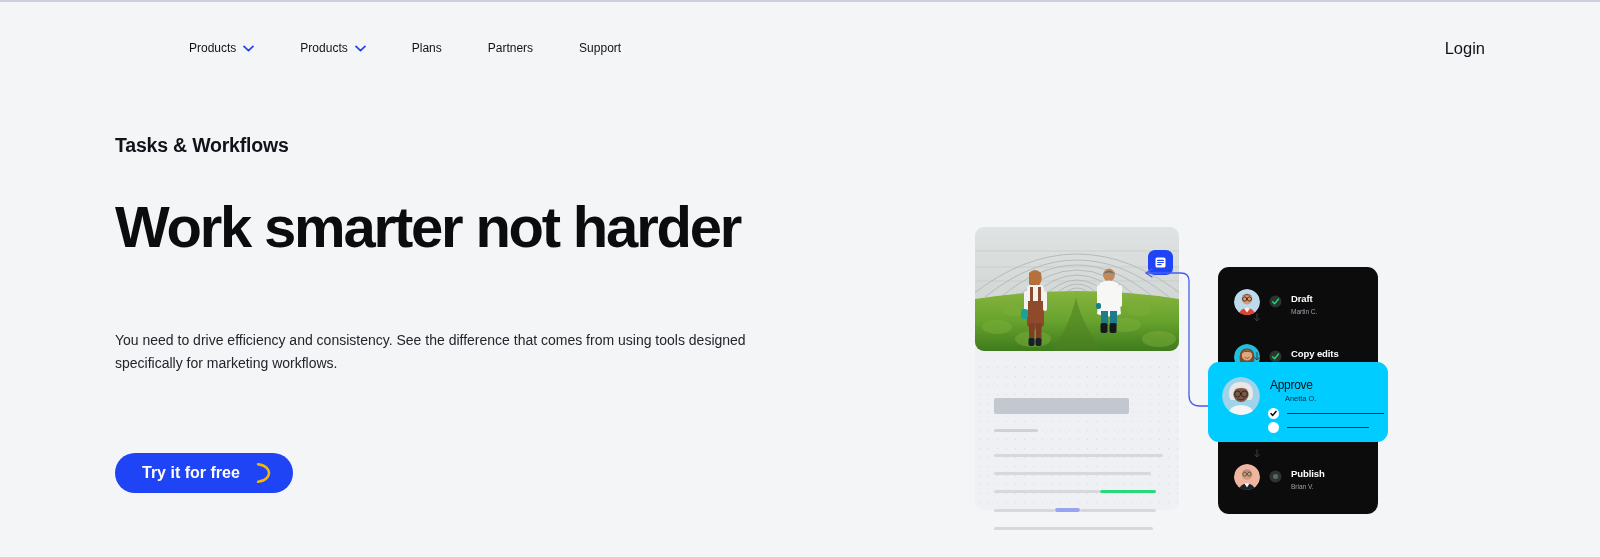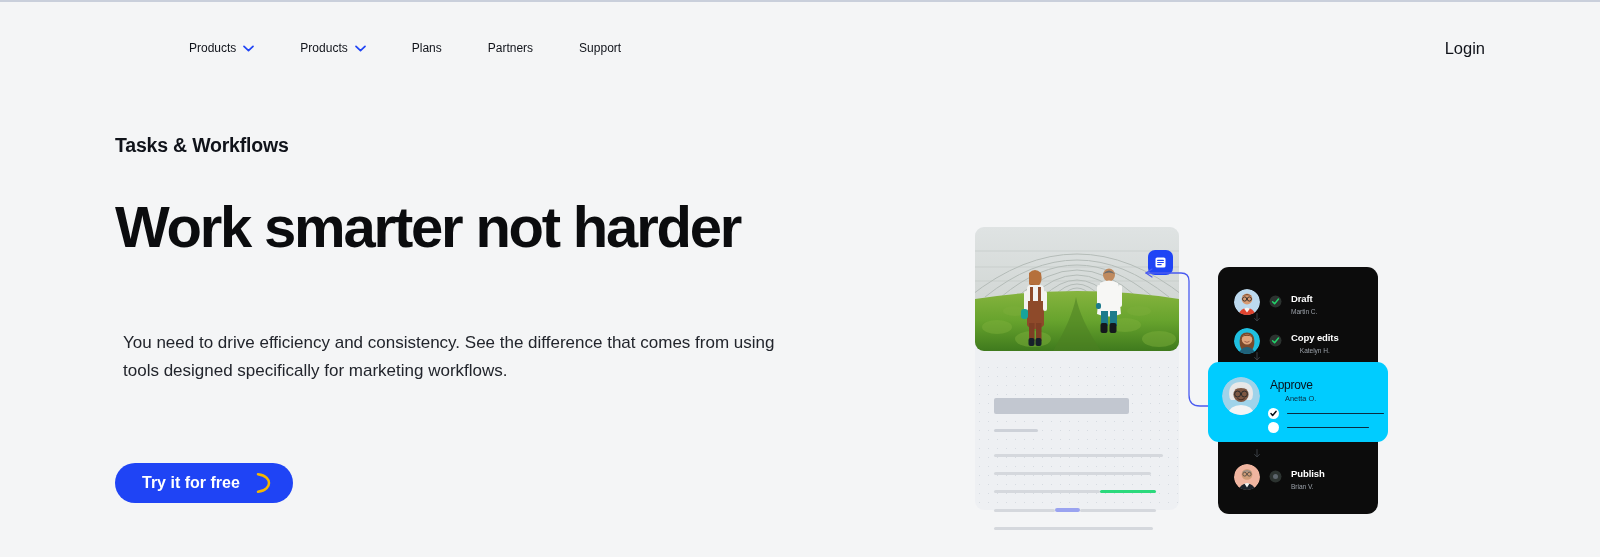--- a/index.html
+++ b/index.html
@@ -90,25 +90,24 @@
   .headline {
     margin-top:40px;
     font-size:58px;
     font-weight:bold;
     letter-spacing:-2.2px;
     line-height:1.04;
     color:#0b0c0e;
   }
   .subcopy {
     margin-top:72px;
-    font-size:17px;
+    font-size:14px;
     line-height:1.6;
     color:#22252c;
     max-width:660px;
-    margin-left:8px;
   }
   .try-btn {
     margin-top:79px;
     background:#1f44f5;
     color:#fff;
     font-size:16px;
     font-weight:bold;
     border:none;
     border-radius:40px;
     padding:0 20px 0 27px;
@@ -171,21 +170,21 @@
     border-radius:11px;
     overflow:hidden;
   }
   .wf-row {
     position:absolute;
     left:16px;
     display:flex; align-items:center; gap:9px;
     width:145px;
   }
   .wf-row.r1 { top:21px; }
-  .wf-row.r2 { top:60px;text-align:center; }
+  .wf-row.r2 { top:76px;text-align:center; }
   .wf-row.r4 { top:196px; }
   .av { width:26px; height:26px; border-radius:50%; flex:none; overflow:hidden; position:relative; }
   .av svg { display:block; width:100%; height:100%; }
   .tick { width:13px; height:13px; flex:none; }
   .wf-txt { min-width:0; }
   .wf-title { font-size:9.5px; font-weight:bold; color:#fff; letter-spacing:-0.1px; line-height:1.25; }
   .wf-sub { font-size:6.6px; color:#9aa0a8; margin-top:2px; letter-spacing:-0.05px; }
 
   .wf-arrow { position:absolute; left:35px; width:8px; height:10px; }
   .wf-arrow.a1 { top:46px; }

